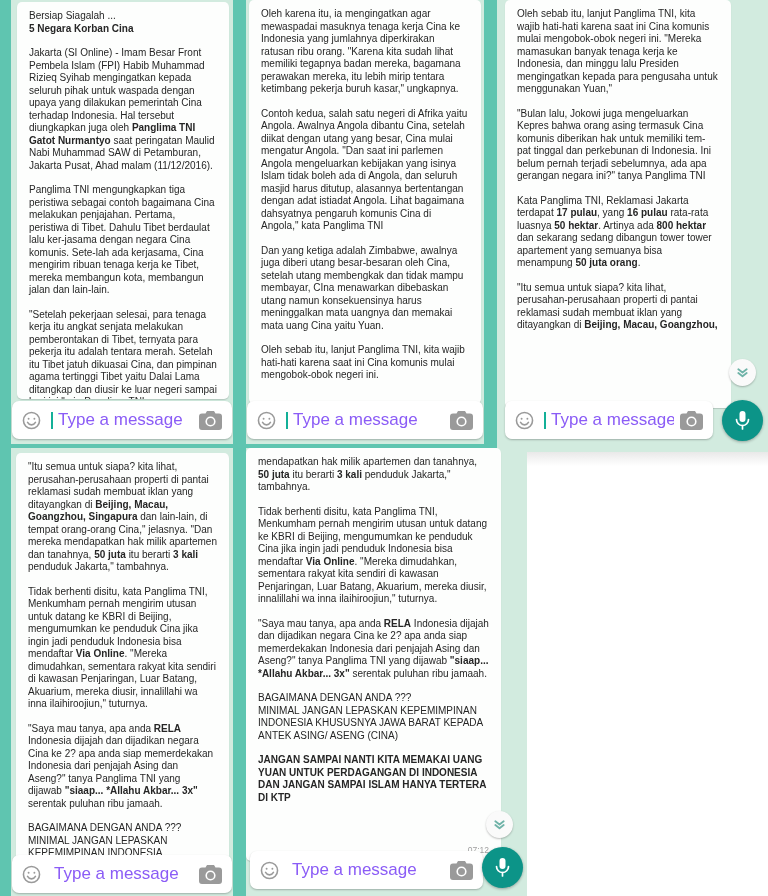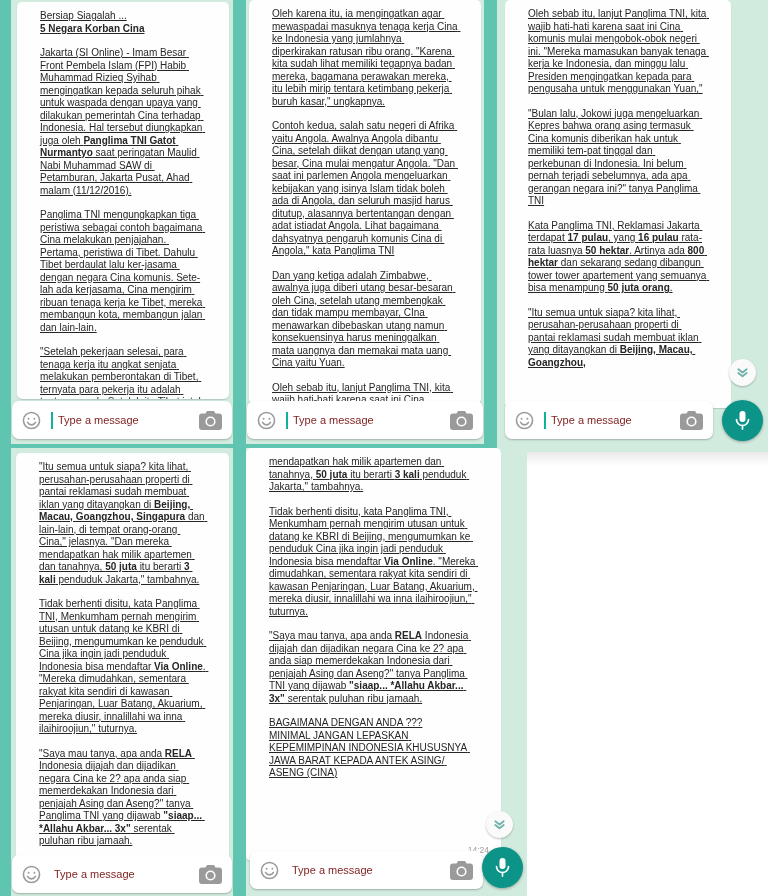--- a/index.html
+++ b/index.html
@@ -23,39 +23,39 @@
     position:absolute;background:#fdfefd;border-radius:5px;
     padding:8px 9px;color:#262626;font-size:10px;line-height:12.5px;
     box-shadow:0 1px 1px rgba(0,0,0,.15);overflow:hidden;
   }
   .p1 .bubble{left:6px;right:4px;top:2px;height:381px;}
   .p2 .bubble{left:3px;right:3px;top:0;height:388px;}
   .p3 .bubble{left:8px;width:208px;top:0;height:392px;}
   .p4 .bubble{left:5px;right:4px;top:5px;height:396px;}
   .p5 .bubble{left:0;width:237px;top:0;height:397px;}
 
-  .para{margin:0 14px 12px;white-space:pre-wrap;text-decoration:underline;}
+  .para{margin:0 3px 12px;white-space:pre-wrap;}
   .para:last-of-type{margin-bottom:0;}
   .b{font-weight:bold;}
   .ts{position:absolute;right:12px;bottom:5px;font-size:8.5px;color:#9e9e9e;}
 
   .composebar{
     position:absolute;height:38px;background:#ffffff;border-radius:7px;
     box-shadow:0 1px 2px rgba(0,0,0,.25);
     display:flex;align-items:center;
   }
   .p1 .composebar{left:1px;right:1px;top:401px;}
   .p2 .composebar{left:1px;right:1px;top:401px;}
   .p3 .composebar{left:8px;width:208px;top:401px;}
   .p4 .composebar{left:1px;right:1px;top:407px;}
   .p5 .composebar{left:4px;width:233px;top:403px;}
 
   .emoji-btn{margin-left:9px;width:21px;height:21px;flex:0 0 auto;cursor:pointer;}
   .cursor{width:2px;height:17px;background:#13b098;margin-left:9px;flex:0 0 auto;}
-  .placeholder{color:#7f1d1d;font-size:11px;margin-left:5px;flex:1 1 auto;
+  .placeholder{color:#8b5cf6;font-size:17px;margin-left:5px;flex:1 1 auto;
     white-space:nowrap;overflow:hidden;}
   .cam-btn{margin-right:10px;margin-left:6px;flex:0 0 auto;cursor:pointer;}
 
   .fab-mic{
     position:absolute;width:41px;height:41px;border-radius:50%;
     background:#0c9488;box-shadow:0 1px 3px rgba(0,0,0,.3);
     display:flex;align-items:center;justify-content:center;cursor:pointer;
   }
   .p3 .fab-mic{left:225px;top:400px;}
   .p5 .fab-mic{left:236px;top:399px;}
@@ -179,21 +179,22 @@
     </div>
   </div>
 
   <div class="panel p5">
     <div class="bubble">
         <div class="para"><span>mendapatkan hak milik apartemen dan tanahnya, </span><span class="b">50 juta</span><span> itu berarti </span><span class="b">3 kali</span><span> penduduk Jakarta," tambahnya.</span></div>
         <div class="para"><span>Tidak berhenti disitu, kata Panglima TNI, Menkumham pernah mengirim utusan untuk datang ke KBRI di Beijing, mengumumkan ke penduduk Cina jika ingin jadi penduduk Indonesia bisa mendaftar </span><span class="b">Via Online</span><span>. "Mereka dimudahkan, sementara rakyat kita sendiri di kawasan Penjaringan, Luar Batang, Akuarium, mereka diusir, innalillahi wa inna ilaihiroojiun," tuturnya.</span></div>
         <div class="para"><span>"Saya mau tanya, apa anda </span><span class="b">RELA</span><span> Indonesia dijajah dan dijadikan negara Cina ke 2? apa anda siap memerdekakan Indonesia dari penjajah Asing dan Aseng?" tanya Panglima TNI yang dijawab </span><span class="b">"siaap... *Allahu Akbar... 3x"</span><span> serentak puluhan ribu jamaah.</span></div>
         <div class="para"><span>BAGAIMANA DENGAN ANDA ???
 MINIMAL JANGAN LEPASKAN KEPEMIMPINAN INDONESIA KHUSUSNYA JAWA BARAT KEPADA ANTEK ASING/ ASENG (CINA)</span></div>
-        <div class="ts">14:24</div>
+        <div class="para"><span class="b">JANGAN SAMPAI NANTI KITA MEMAKAI UANG YUAN UNTUK PERDAGANGAN DI INDONESIA DAN JANGAN SAMPAI ISLAM HANYA TERTERA DI KTP</span></div>
+        <div class="ts">07:12</div>
       </div>
     <div class="fab-scroll">
       <svg width="13" height="13" viewBox="0 0 14 14" fill="none" stroke="#6fb3a8" stroke-width="2" stroke-linecap="round" stroke-linejoin="round">
           <path d="M2.5 3.5 L7 7 L11.5 3.5"></path>
           <path d="M2.5 7.5 L7 11 L11.5 7.5"></path>
         </svg>
     </div>
     <div class="composebar">
       <svg class="emoji-btn" viewBox="0 0 24 24" fill="none" stroke="#9a9a9a" stroke-width="1.8">
           <circle cx="12" cy="12" r="9.2"></circle>

